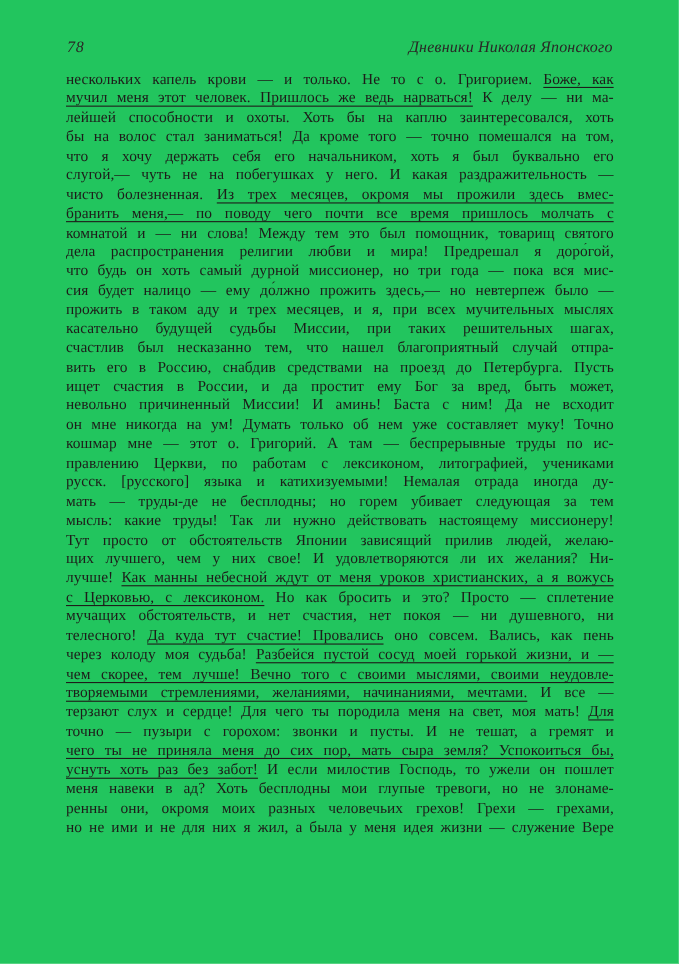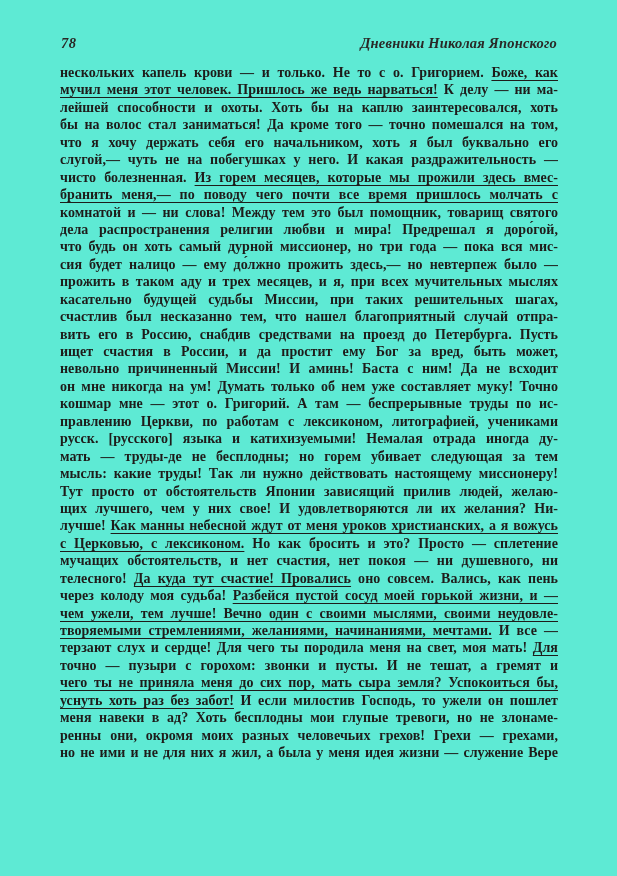--- a/index.html
+++ b/index.html
@@ -4,24 +4,23 @@
 <style>
   html, body { margin: 0; padding: 0; }
   body {
     width: 617px; height: 876px;
     background: #fdfdfb;
     font-family: "Liberation Serif", "DejaVu Serif", serif;
   }
   .page {
     position: relative;
     width: 617px; height: 876px;
-    background: #5eead4;
+    background: #22c55e;
     color: #211f1d;
     overflow: hidden;
-    font-weight: bold;
   }
   .header {
     position: absolute;
     top: 35px; left: 61px; right: 60px;
     display: flex;
     justify-content: space-between;
     align-items: baseline;
     font-style: italic;
     font-size: 14.5px;
     color: #2a2826;
@@ -57,21 +56,21 @@
     <span class="pagenum">78</span>
     <span class="running">Дневники Николая Японского</span>
   </div>
   <div class="text">
       <div class="line"><span class="seg">нескольких капель крови — и только. Не то с о. Григорием. </span><span class="seg u">Боже, как</span></div>
       <div class="line"><span class="seg u">мучил меня этот человек. Пришлось же ведь нарваться!</span><span class="seg"> К делу — ни ма-</span></div>
       <div class="line"><span class="seg">лейшей способности и охоты. Хоть бы на каплю заинтересовался, хоть</span></div>
       <div class="line"><span class="seg">бы на волос стал заниматься! Да кроме того — точно помешался на том,</span></div>
       <div class="line"><span class="seg">что я хочу держать себя его начальником, хоть я был буквально его</span></div>
       <div class="line"><span class="seg">слугой,— чуть не на побегушках у него. И какая раздражительность —</span></div>
-      <div class="line"><span class="seg">чисто болезненная. </span><span class="seg u">Из горем месяцев, которые мы прожили здесь вмес-</span></div>
+      <div class="line"><span class="seg">чисто болезненная. </span><span class="seg u">Из трех месяцев, окромя мы прожили здесь вмес-</span></div>
       <div class="line"><span class="seg u">бранить меня,— по поводу чего почти все время пришлось молчать с</span></div>
       <div class="line"><span class="seg">комнатой и — ни слова! Между тем это был помощник, товарищ святого</span></div>
       <div class="line"><span class="seg">дела распространения религии любви и мира! Предрешал я доро́гой,</span></div>
       <div class="line"><span class="seg">что будь он хоть самый дурной миссионер, но три года — пока вся мис-</span></div>
       <div class="line"><span class="seg">сия будет налицо — ему до́лжно прожить здесь,— но невтерпеж было —</span></div>
       <div class="line"><span class="seg">прожить в таком аду и трех месяцев, и я, при всех мучительных мыслях</span></div>
       <div class="line"><span class="seg">касательно будущей судьбы Миссии, при таких решительных шагах,</span></div>
       <div class="line"><span class="seg">счастлив был несказанно тем, что нашел благоприятный случай отпра-</span></div>
       <div class="line"><span class="seg">вить его в Россию, снабдив средствами на проезд до Петербурга. Пусть</span></div>
       <div class="line"><span class="seg">ищет счастия в России, и да простит ему Бог за вред, быть может,</span></div>
@@ -82,21 +81,21 @@
       <div class="line"><span class="seg">русск. [русского] языка и катихизуемыми! Немалая отрада иногда ду-</span></div>
       <div class="line"><span class="seg">мать — труды-де не бесплодны; но горем убивает следующая за тем</span></div>
       <div class="line"><span class="seg">мысль: какие труды! Так ли нужно действовать настоящему миссионеру!</span></div>
       <div class="line"><span class="seg">Тут просто от обстоятельств Японии зависящий прилив людей, желаю-</span></div>
       <div class="line"><span class="seg">щих лучшего, чем у них свое! И удовлетворяются ли их желания? Ни-</span></div>
       <div class="line"><span class="seg">лучше! </span><span class="seg u">Как манны небесной ждут от меня уроков христианских, а я вожусь</span></div>
       <div class="line"><span class="seg u">с Церковью, с лексиконом.</span><span class="seg"> Но как бросить и это? Просто — сплетение</span></div>
       <div class="line"><span class="seg">мучащих обстоятельств, и нет счастия, нет покоя — ни душевного, ни</span></div>
       <div class="line"><span class="seg">телесного! </span><span class="seg u">Да куда тут счастие! Провались</span><span class="seg"> оно совсем. Вались, как пень</span></div>
       <div class="line"><span class="seg">через колоду моя судьба! </span><span class="seg u">Разбейся пустой сосуд моей горькой жизни, и —</span></div>
-      <div class="line"><span class="seg u">чем ужели, тем лучше! Вечно один с своими мыслями, своими неудовле-</span></div>
+      <div class="line"><span class="seg u">чем скорее, тем лучше! Вечно того с своими мыслями, своими неудовле-</span></div>
       <div class="line"><span class="seg u">творяемыми стремлениями, желаниями, начинаниями, мечтами.</span><span class="seg"> И все —</span></div>
       <div class="line"><span class="seg">терзают слух и сердце! Для чего ты породила меня на свет, моя мать! </span><span class="seg u">Для</span></div>
       <div class="line"><span class="seg">точно — пузыри с горохом: звонки и пусты. И не тешат, а гремят и</span></div>
       <div class="line"><span class="seg u">чего ты не приняла меня до сих пор, мать сыра земля? Успокоиться бы,</span></div>
       <div class="line"><span class="seg u">уснуть хоть раз без забот!</span><span class="seg"> И если милостив Господь, то ужели он пошлет</span></div>
       <div class="line"><span class="seg">меня навеки в ад? Хоть бесплодны мои глупые тревоги, но не злонаме-</span></div>
       <div class="line"><span class="seg">ренны они, окромя моих разных человечьих грехов! Грехи — грехами,</span></div>
       <div class="line"><span class="seg">но не ими и не для них я жил, а была у меня идея жизни — служение Вере</span></div>
     </div>
 </div>

